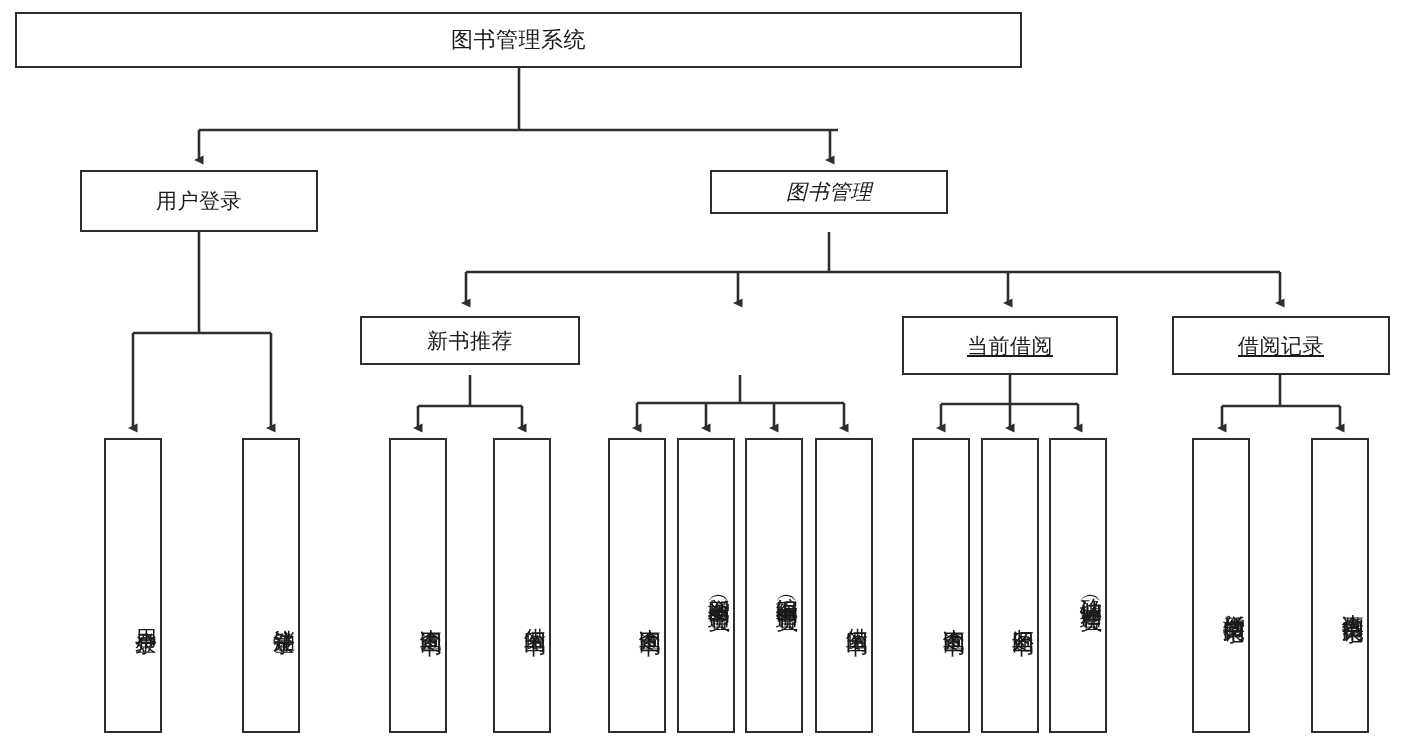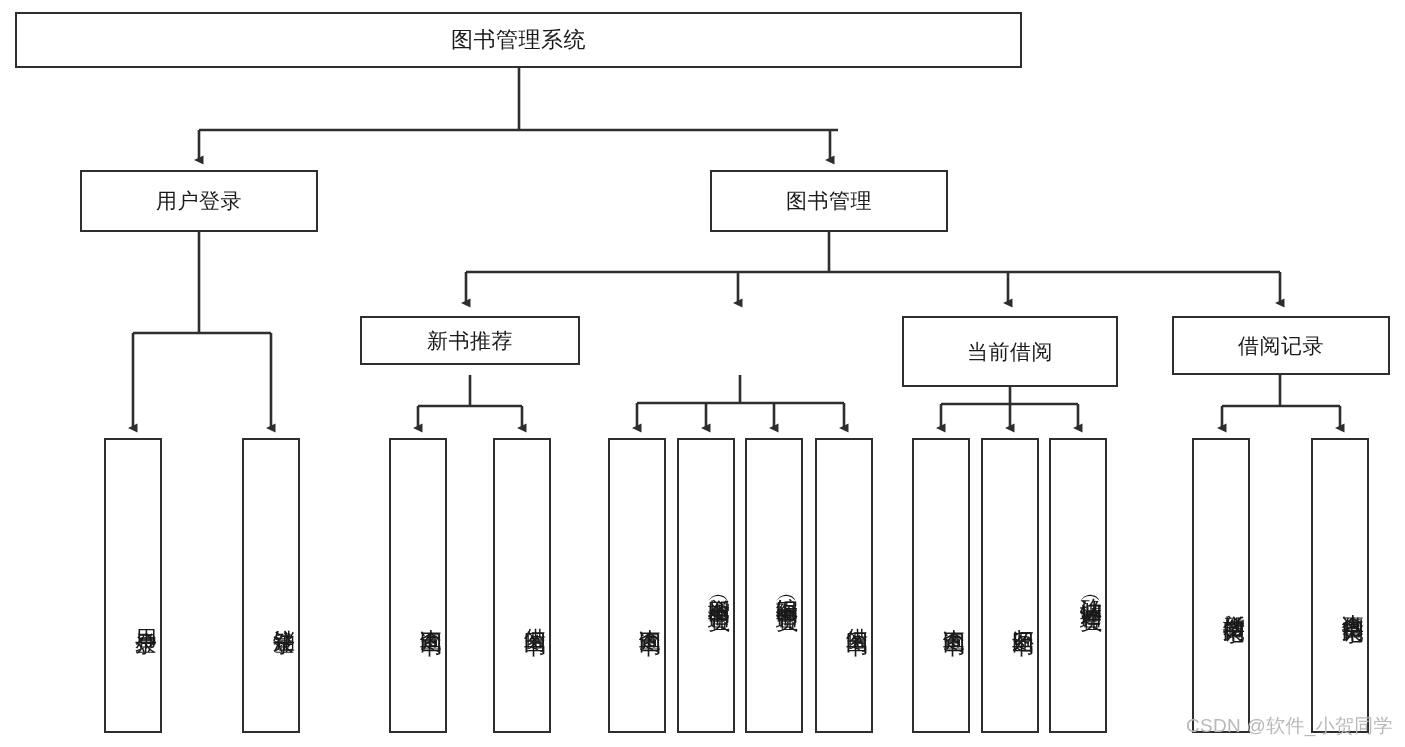--- a/index.html
+++ b/index.html
@@ -125,34 +125,34 @@
   </svg>
 
   <div class="node node-h node-root" style="left:15px; top:12px; width:1007px; height:56px;">
     <span>图书管理系统</span>
   </div>
 
   <div class="node node-h" style="left:80px; top:170px; width:238px; height:62px;">
     <span>用户登录</span>
   </div>
 
-  <div class="node node-h" style="left:710px; top:170px; width:238px; height:62px;">
+  <div class="node node-h" style="left:710px; top:170px; width:238px; height:44px;font-style:italic;">
     <span>图书管理</span>
   </div>
 
   <div class="node node-h" style="left:360px; top:316px; width:220px; height:49px;">
     <span>新书推荐</span>
   </div>
 
 
-  <div class="node node-h" style="left:902px; top:316px; width:216px; height:71px;">
+  <div class="node node-h" style="left:902px; top:316px; width:216px; height:59px;text-decoration:underline;">
     <span>当前借阅</span>
   </div>
 
-  <div class="node node-h" style="left:1172px; top:316px; width:218px; height:59px;">
+  <div class="node node-h" style="left:1172px; top:316px; width:218px; height:59px;text-decoration:underline;">
     <span>借阅记录</span>
   </div>
 
   <div class="node node-v leaf" style="left:104px; top:438px; width:58px; height:295px; padding-top:58px;">
     <span>用户登录</span>
   </div>
 
   <div class="node node-v leaf" style="left:242px; top:438px; width:58px; height:295px; padding-top:58px;">
     <span>注销登录</span>
   </div>
@@ -194,17 +194,14 @@
   </div>
 
   <div class="node node-v leaf" style="left:1192px; top:438px; width:58px; height:295px; padding-top:32px;">
     <span>新增借阅记录</span>
   </div>
 
   <div class="node node-v leaf" style="left:1311px; top:438px; width:58px; height:295px; padding-top:32px;">
     <span>查询借阅记录</span>
   </div>
 
-  <div class="watermark" style="left:1186px; top:713px;">
-    <span>CSDN @软件_小贺同学</span>
-  </div>
 
 </div>
 
 </body></html>

